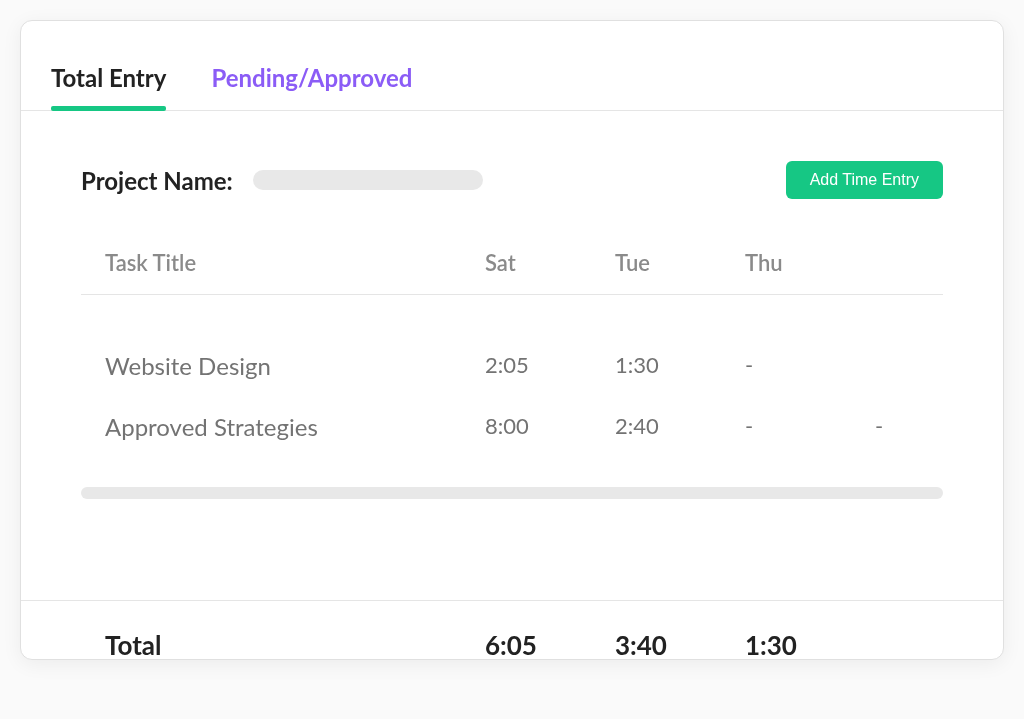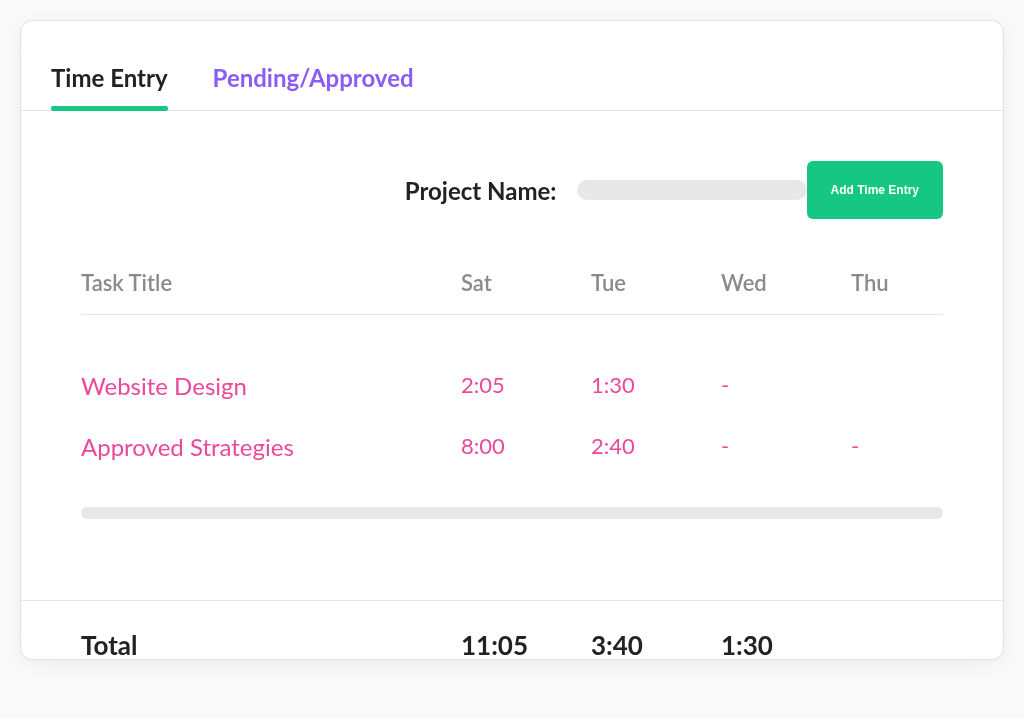--- a/index.html
+++ b/index.html
@@ -52,21 +52,21 @@
       height: 5px;
       background: #16c784;
       border-radius: 2px;
     }
     .content {
       padding: 50px 60px 0 60px;
     }
     .project-row {
       display: flex;
       align-items: center;
-      justify-content: flex-end;
+      justify-content: space-between;
       margin-bottom: 50px;
     }
     .project-left {
       display: flex;
       align-items: center;
       gap: 20px;
     }
     .project-label {
       font-size: 24px;
       font-weight: 700;
@@ -77,51 +77,51 @@
       height: 20px;
       background: #e8e8e8;
       border-radius: 12px;
       border: none;
       outline: none;
     }
     .add-btn {
       background: #16c784;
       color: #fff;
       border: none;
-      padding: 22px 24px;
-      font-size: 12px;
-      font-weight: 700;
+      padding: 10px 24px;
+      font-size: 16px;
+      font-weight: 400;
       border-radius: 6px;
       cursor: pointer;
     }
     .table {
       width: 100%;
     }
     .thead {
       display: flex;
       border-bottom: 1px solid #e5e5e5;
       padding-bottom: 18px;
     }
     .th {
       font-size: 22px;
       font-weight: 600;
       color: #8a8a8a;
     }
-    .col-task { flex: 0 0 380px; }
+    .col-task { flex: 0 0 380px; margin-left: 24px; }
     .col-day { flex: 0 0 130px; }
     .tbody {
       padding-top: 40px;
     }
     .trow {
       display: flex;
       padding: 16px 0;
     }
     .td {
       font-size: 22px;
-      color: #ec4899;
+      color: #737373;
     }
     .td.task-title {
       font-weight: 400;
       font-size: 24px;
     }
     .scrollbar-placeholder {
       height: 12px;
       background: #e8e8e8;
       border-radius: 8px;
       margin-top: 30px;
@@ -146,40 +146,39 @@
       color: #222;
     }
   </style>
 </head>
 <body>
 
 <div class="card">
   <div class="card-inner">
 
     <div class="tabs">
-      <div class="tab active">Time Entry</div>
+      <div class="tab active">Total Entry</div>
       <div class="tab">Pending/Approved</div>
     </div>
 
     <div class="content">
 
       <div class="project-row">
         <div class="project-left">
           <span class="project-label">Project Name:</span>
           <input class="project-input" type="text" value="" style="">
         </div>
         <button class="add-btn">Add Time Entry</button>
       </div>
 
       <div class="table">
         <div class="thead">
           <div class="th col-task">Task Title</div>
           <div class="th col-day">Sat</div>
           <div class="th col-day">Tue</div>
-          <div class="th col-day">Wed</div>
           <div class="th col-day">Thu</div>
         </div>
 
         <div class="tbody">
           <div class="trow">
             <div class="td task-title col-task">Website Design</div>
             <div class="td col-day">2:05</div>
             <div class="td col-day">1:30</div>
             <div class="td col-day">-</div>
           </div>
@@ -191,20 +190,20 @@
             <div class="td col-day">-</div>
           </div>
         </div>
 
         <div class="scrollbar-placeholder"></div>
       </div>
     </div>
 
     <div class="tfoot">
       <div class="tf col-task">Total</div>
-      <div class="tf col-day">11:05</div>
+      <div class="tf col-day">6:05</div>
       <div class="tf col-day">3:40</div>
       <div class="tf col-day">1:30</div>
       <div class="tf col-day"></div>
     </div>
 
   </div>
 </div>
 
 </body></html>

